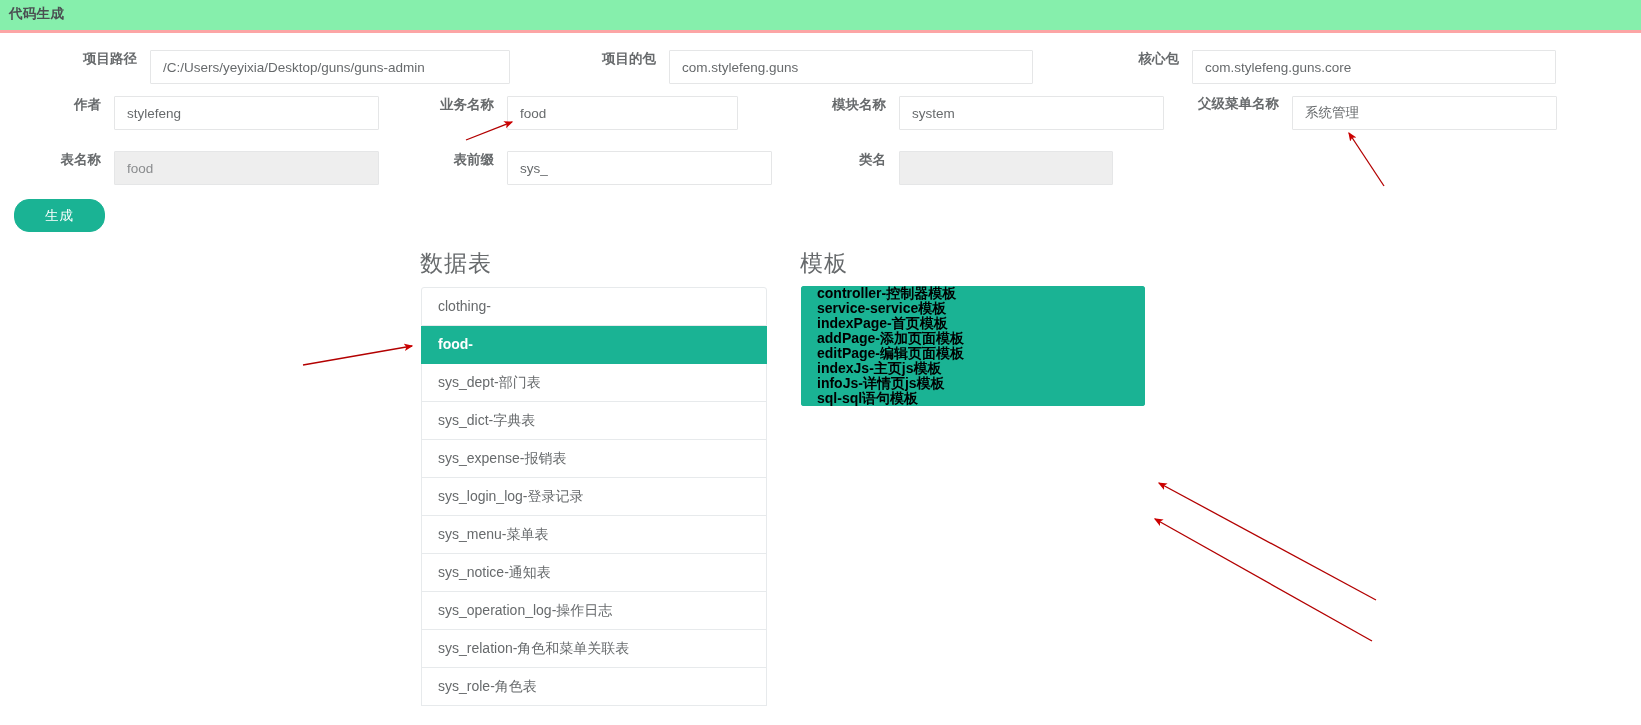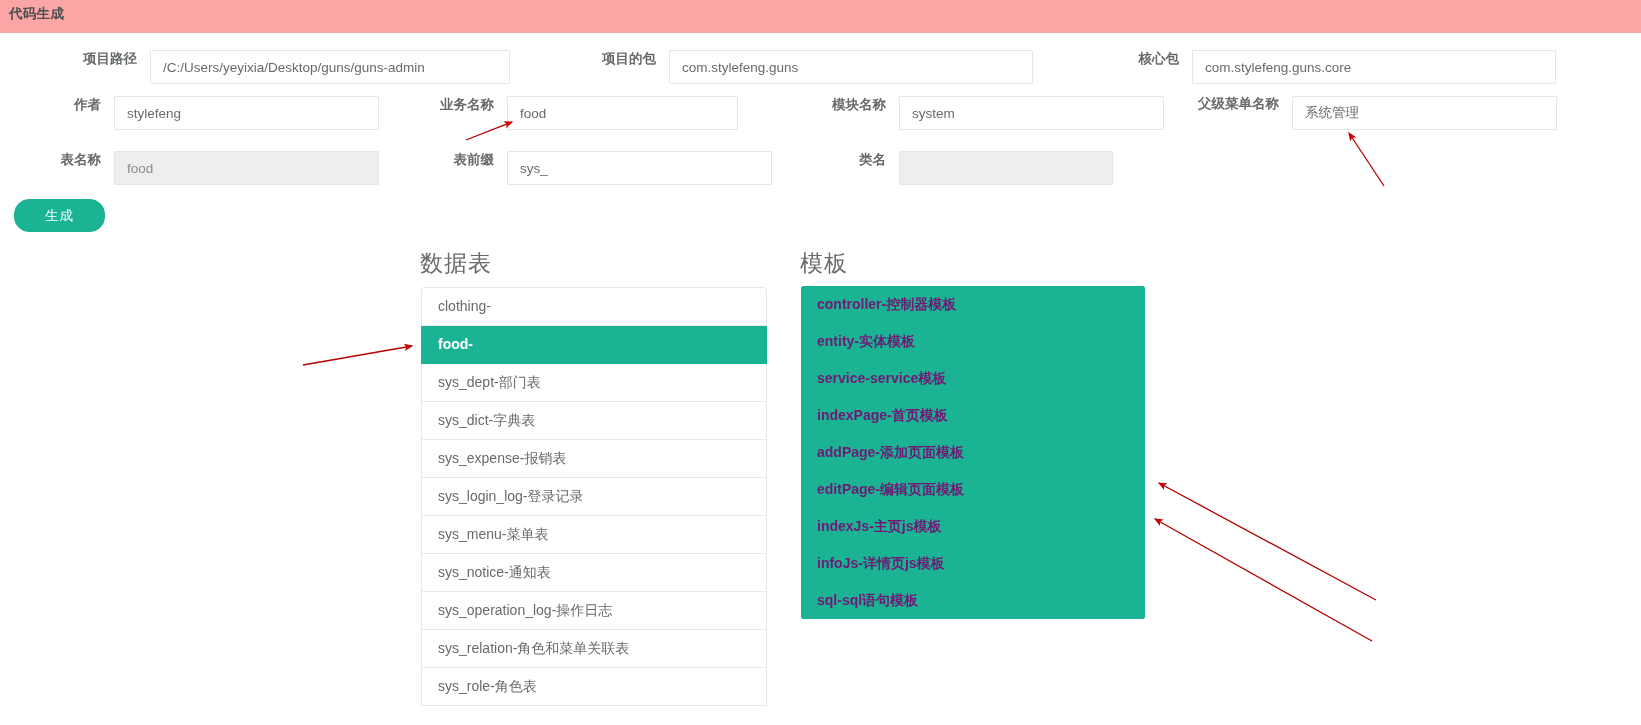--- a/index.html
+++ b/index.html
@@ -16,21 +16,21 @@
     color: #676a6c;
     -webkit-font-smoothing: antialiased;
   }
 
   
   #page-header {
     position: absolute;
     left: 0; top: 0;
     width: 1641px;
     height: 33px;
-    background: #fca5a5;
+    background: #86efac;
     border-bottom: 3px solid #fca5a5;
     box-sizing: border-box;
   }
   #page-header .title {
     position: absolute;
     left: 9px;
     top: 5px;
     font-size: 13.5px;
     font-weight: bold;
     color: #4b4f52;
@@ -148,23 +148,23 @@
 
   
   #template-list {
     border-radius: 3px;
     overflow: hidden;
     background: #1ab394;
   }
   #template-list .list-group-item {
     border: 0;
     background: #1ab394;
-    color: #701a75;
-    font-weight: bold;
-    padding: 11px 16px;
+    color: #000000;
+    font-weight: bold;
+    padding: 0 16px;
   }
 
   
   #annotations {
     position: absolute;
     left: 0; top: 0;
     width: 1641px;
     height: 725px;
     pointer-events: none;
   }
@@ -245,21 +245,20 @@
     <div class="list-group-item"><span>sys_notice-通知表</span></div>
     <div class="list-group-item"><span>sys_operation_log-操作日志</span></div>
     <div class="list-group-item"><span>sys_relation-角色和菜单关联表</span></div>
     <div class="list-group-item"><span>sys_role-角色表</span></div>
   </div>
 
 <div class="panel-heading" style="left:800px; top:249px;">模板</div>
 
 <div class="list-group" id="template-list" style="left:801px; top:286px; width:344px;">
     <div class="list-group-item active"><span>controller-控制器模板</span></div>
-    <div class="list-group-item active"><span>entity-实体模板</span></div>
     <div class="list-group-item active"><span>service-service模板</span></div>
     <div class="list-group-item active"><span>indexPage-首页模板</span></div>
     <div class="list-group-item active"><span>addPage-添加页面模板</span></div>
     <div class="list-group-item active"><span>editPage-编辑页面模板</span></div>
     <div class="list-group-item active"><span>indexJs-主页js模板</span></div>
     <div class="list-group-item active"><span>infoJs-详情页js模板</span></div>
     <div class="list-group-item active"><span>sql-sql语句模板</span></div>
   </div>
 
 <svg id="annotations" viewBox="0 0 1641 725">

